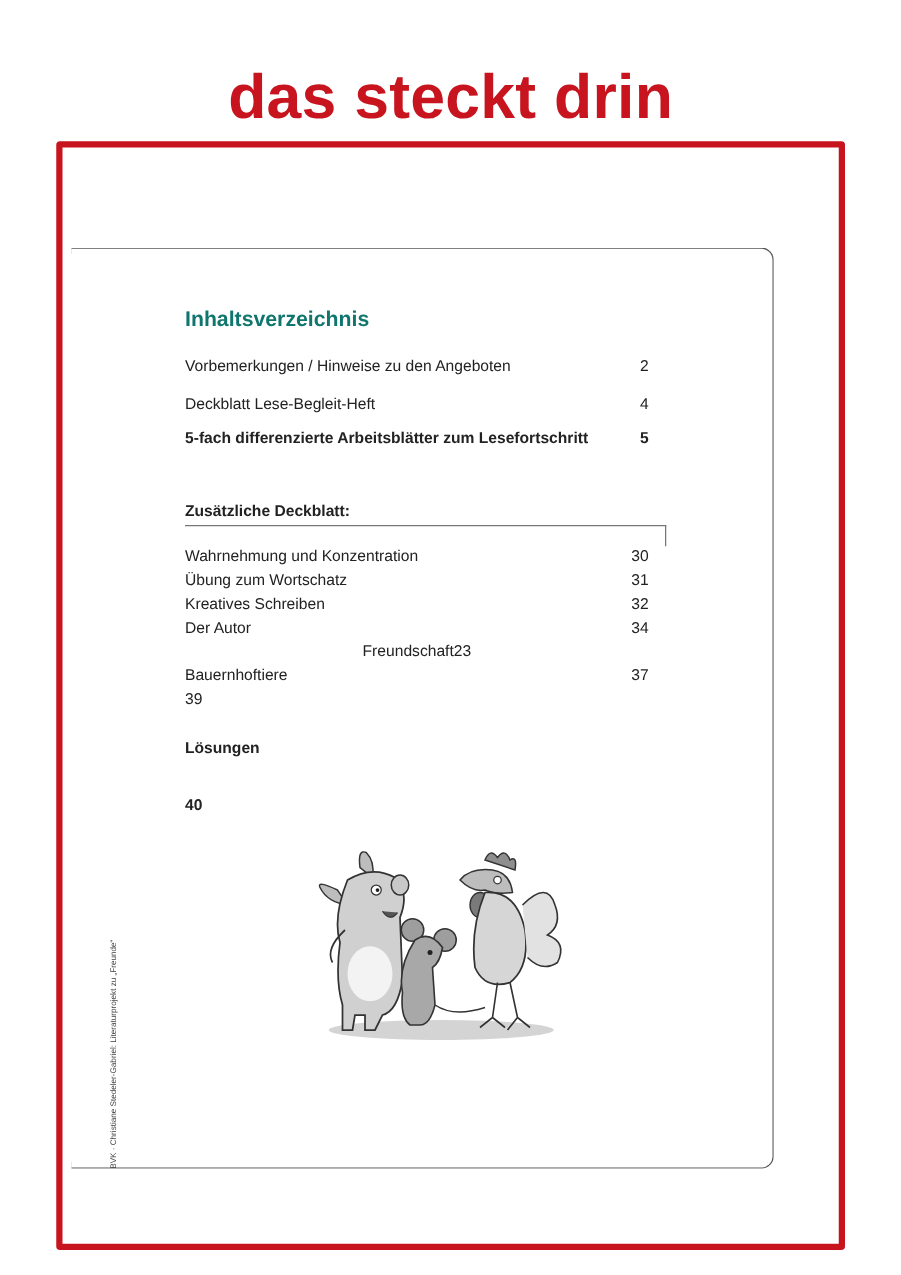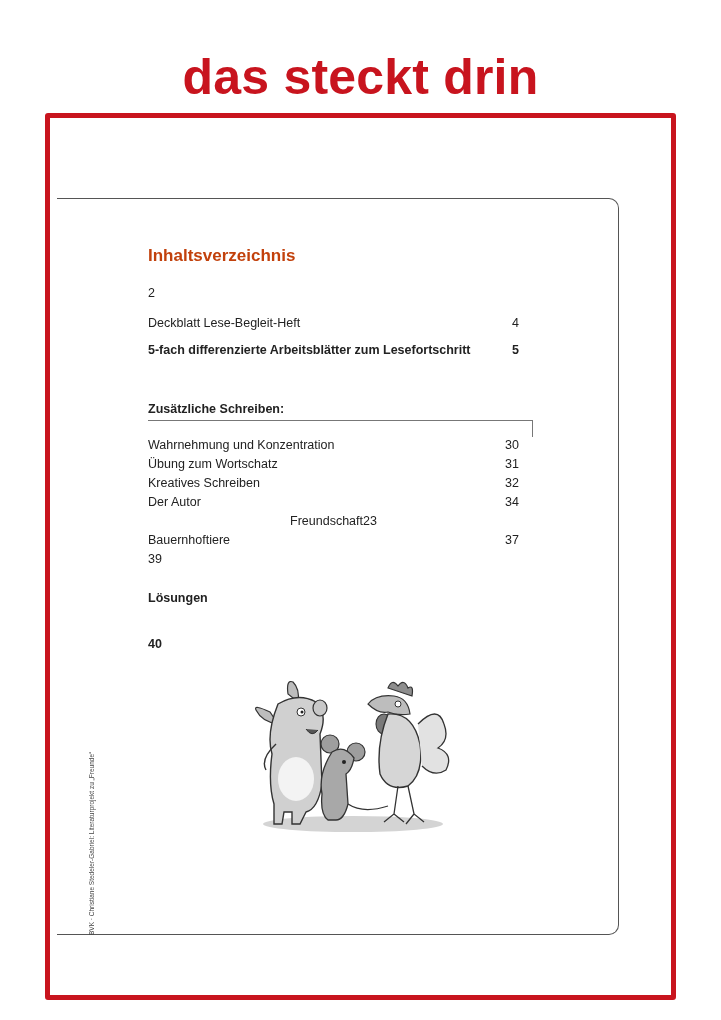--- a/index.html
+++ b/index.html
@@ -16,21 +16,21 @@
       position: absolute; left: 45px; top: 113px; width: 621px; height: 877px;
       border: 5px solid #c8141e; border-radius: 3px;
     }
     .page-frame {
       position: absolute; left: 57px; top: 198px; width: 561px; height: 735px;
       border-top: 1.5px solid #555; border-right: 1.5px solid #555; border-bottom: 1.5px solid #555;
       border-top-right-radius: 10px; border-bottom-right-radius: 10px;
     }
     .toc-heading {
       position: absolute; left: 148px; top: 246px;
-      font-size: 17px; font-weight: bold; color: #c2410c;
+      font-size: 17px; font-weight: bold; color: #0f766e;
     }
     .toc-row {
       position: absolute; left: 148px; width: 371px; height: 18px;
       font-size: 12.5px; color: #222; display: flex; justify-content: space-between; align-items: baseline;
     }
     .toc-row.bold { font-weight: bold; gap: 32px; }
     .toc-row .page { text-align: right; }
     .section-label {
       position: absolute; left: 148px; top: 402px;
       font-size: 12.5px; font-weight: bold; color: #222;
@@ -56,32 +56,33 @@
 <body>
 
 <div class="top-title">das steckt drin</div>
 
 <div class="red-frame"></div>
 <div class="page-frame"></div>
 
 <div class="toc-heading">Inhaltsverzeichnis</div>
 
 <div class="toc-row" style="top:286px;">
+  <span>Vorbemerkungen / Hinweise zu den Angeboten</span>
   <span class="page">2</span>
 </div>
 <div class="toc-row" style="top:316px;">
   <span>Deckblatt Lese-Begleit-Heft</span>
   <span class="page">4</span>
 </div>
 <div class="toc-row bold" style="top:343px;">
   <span>5-fach differenzierte Arbeitsblätter zum Lesefortschritt</span>
   <span class="page">5</span>
 </div>
 
-<div class="section-label">Zusätzliche Schreiben:</div>
+<div class="section-label">Zusätzliche Deckblatt:</div>
 <div class="section-rule"></div>
 <div class="section-rule-tick"></div>
 
 <div class="toc-row" style="top:438px;">
   <span>Wahrnehmung und Konzentration</span>
   <span class="page">30</span>
 </div>
 <div class="toc-row" style="top:457px;">
   <span>Übung zum Wortschatz</span>
   <span class="page">31</span>

